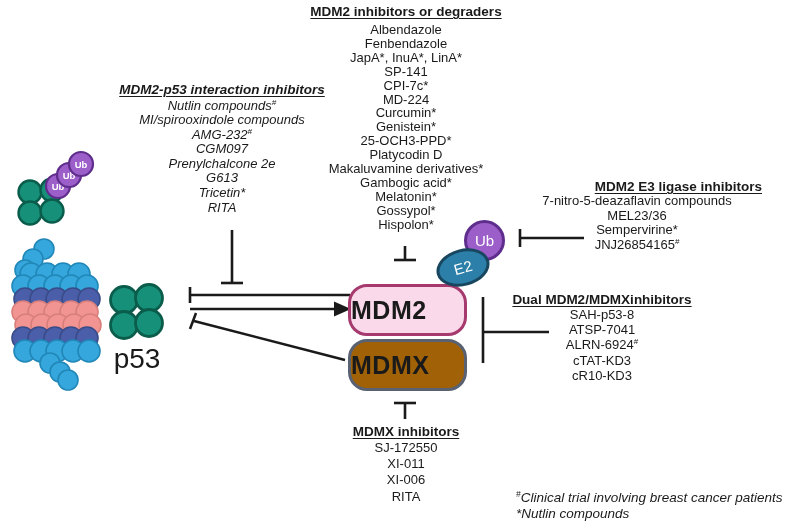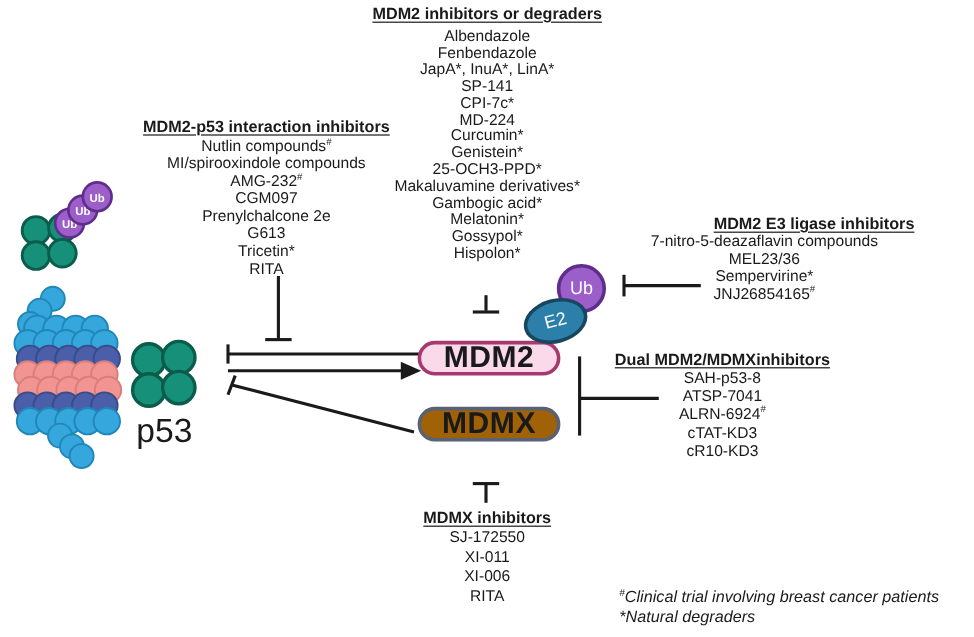--- a/index.html
+++ b/index.html
@@ -10,42 +10,42 @@
   .art{position:absolute;left:0;top:0;z-index:1;}
   .list{position:absolute;text-align:center;z-index:5;}
   .list .hd{font-weight:bold;text-decoration:underline;text-underline-offset:2px;white-space:nowrap;}
   .li{white-space:nowrap;}
   sup{font-size:0.62em;line-height:0;}
   
   .l-top{left:276px;top:4px;width:260px;font-size:13px;}
   .l-top .hd{font-size:13.5px;line-height:16px;margin-bottom:3px;}
   .l-top .li{line-height:13.9px;}
   
-  .l-left{left:92px;top:98px;width:260px;font-size:13px;}
+  .l-left{left:92px;top:82px;width:260px;font-size:13px;font-style:italic;}
   .l-left .hd{font-size:13.5px;line-height:15.5px;margin-bottom:1px;}
   .l-left .li{line-height:14.6px;}
   
   .l-e3{left:512px;top:179px;width:250px;font-size:13px;}
   .l-e3 .hd{font-size:13.5px;line-height:15px;text-align:right;}
   .l-e3 .li{line-height:14.5px;}
   
   .l-dual{left:492px;top:292px;width:220px;font-size:13px;}
   .l-dual .hd{font-size:13.5px;line-height:15px;}
   .l-dual .li{line-height:15.2px;}
   
   .l-mdmx{left:326px;top:424px;width:160px;font-size:13px;}
   .l-mdmx .hd{font-size:13.5px;line-height:15px;margin-bottom:1px;}
   .l-mdmx .li{line-height:16.2px;}
   
   .footnotes{left:516px;top:490px;width:296px;text-align:left;font-style:italic;font-size:13.5px;z-index:5;position:absolute;}
   .footnotes .fn{line-height:15.5px;white-space:nowrap;}
   
   .node{
-    position:absolute;box-sizing:border-box;width:119px;height:29px;border-radius:19px;
-    display:flex;align-items:center;justify-content:center;
+    position:absolute;box-sizing:border-box;width:119px;height:52px;border-radius:19px;
+    display:flex;align-items:center;justify-content:flex-start;
     font-weight:bold;font-size:25px;letter-spacing:0.5px;z-index:3;
   }
   .mdm2{left:348px;top:284px;background:#f9d9ea;border:3.5px solid #a63a6e;}
   .mdmx{left:348px;top:339px;background:#a16207;border:3.5px solid #596273;}
   .ub-big{
     position:absolute;left:464px;top:220px;width:41px;height:41px;border-radius:50%;
     background:#9c5ec9;border:3px solid #5f2d8c;box-sizing:border-box;
     display:flex;align-items:center;justify-content:center;color:#fff;font-size:15px;z-index:4;
   }
   .e2{
@@ -178,20 +178,21 @@
     <div>
         <div class="li">Albendazole</div>
         <div class="li">Fenbendazole</div>
         <div class="li">JapA*, InuA*, LinA*</div>
         <div class="li">SP-141</div>
         <div class="li">CPI-7c*</div>
         <div class="li">MD-224</div>
         <div class="li">Curcumin*</div>
         <div class="li">Genistein*</div>
         <div class="li">25-OCH3-PPD*</div>
+        <div class="li">Platycodin D</div>
         <div class="li">Makaluvamine derivatives*</div>
         <div class="li">Gambogic acid*</div>
         <div class="li">Melatonin*</div>
         <div class="li">Gossypol*</div>
         <div class="li">Hispolon*</div>
       </div>
   </div>
 
   <div class="list l-left">
     <div class="hd">MDM2-p53 interaction inhibitors</div>
@@ -247,16 +248,16 @@
   <div class="ub-big">
     <span>Ub</span>
   </div>
   <div class="e2">
     <span>E2</span>
   </div>
   <div class="p53-label">p53</div>
 
   <div class="footnotes">
       <div class="fn"><sup>#</sup>Clinical trial involving breast cancer patients</div>
-      <div class="fn">*Natural degraders</div>
+      <div class="fn">*Nutlin compounds</div>
     </div>
 
 </div>
 
 </body></html>

